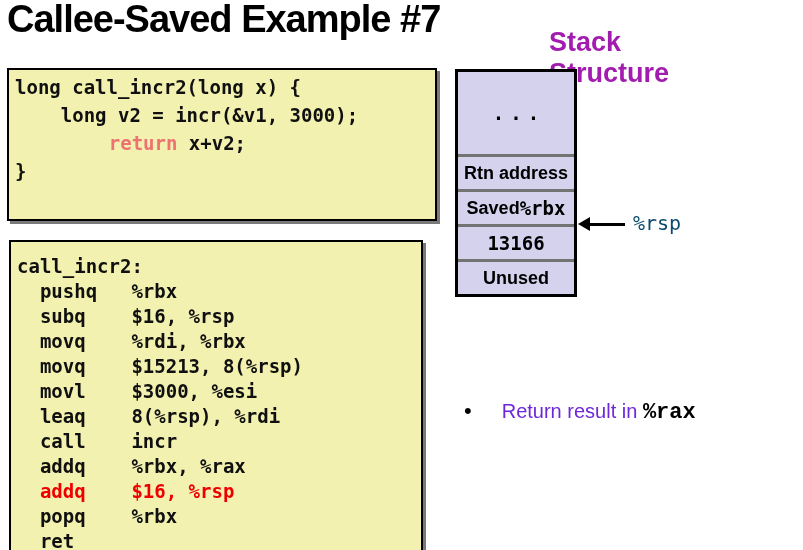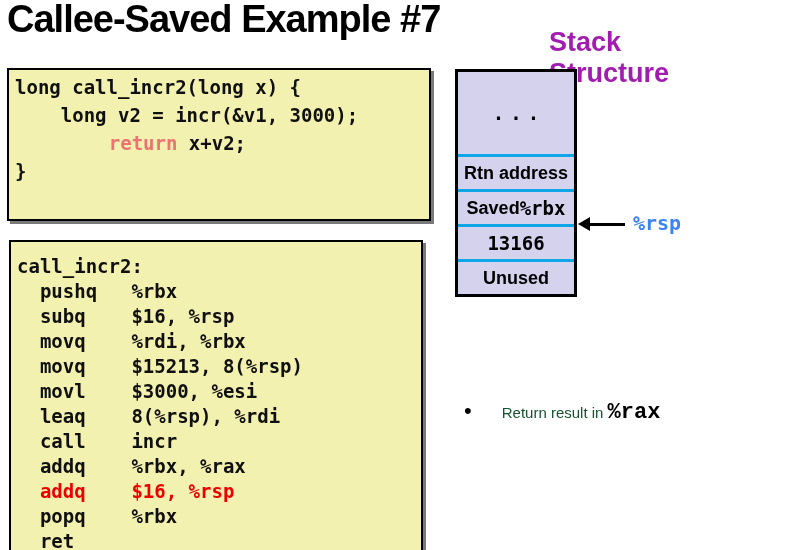--- a/index.html
+++ b/index.html
@@ -11,57 +11,57 @@
     position:absolute; left:7px; top:-3px; margin:0;
     font-size:38px; font-weight:bold; letter-spacing:-1px; color:#000;
     line-height:44px;
   }
   .code-box {
     position:absolute; background:var(--code-bg); border:2px solid #000;
     box-shadow:3px 3px 0 #7a7a7a;
     font-family:"DejaVu Sans Mono", monospace; font-weight:bold;
     white-space:pre; color:#101010; font-size:19px;
   }
-  #c-code  { left:7px; top:68px;  width:406px; height:146px; line-height:28px; padding:3px 8px 0 6px; }
+  #c-code  { left:7px; top:68px;  width:406px; height:146px; line-height:28px; padding:3px 14px 0 6px; }
   #asm-code{ left:9px; top:240px; width:404px; height:302px; line-height:25px; padding:12px 0 0 6px; }
   .code-line .salmon { color:var(--salmon);margin-left:48px; }
   .code-line .red    { color:var(--red); }
 
   .stack-title {
     position:absolute; left:549px; top:27px; font-size:27px; font-weight:bold; color:#a21caf;
   }
   .stack {
     position:absolute; left:455px; top:69px; width:116px;
     border:3px solid #000; background:var(--cell-bg);
   }
   .stack-cell {
     height:32px; display:flex; align-items:center; justify-content:center;
-    border-top:3px solid #0ea5e9; background:var(--cell-bg);
+    border-top:3px solid #737373; background:var(--cell-bg);
     font-size:18px; font-weight:bold; color:#000;
   }
   .stack-cell:first-child { border-top:none; }
   .stack-cell.dots { height:82px; font-size:22px; letter-spacing:6px; padding-left:6px; }
   .stack-cell .mono { font-family:"DejaVu Sans Mono", monospace; font-size:19px; font-weight:bold; }
   .stack-cell .sans { font-family:"Liberation Sans", sans-serif; }
 
   .rsp-pointer { position:absolute; left:578px; top:210px; height:28px; }
   .rsp-arrow-head {
     position:absolute; left:0px; top:7px; width:0; height:0;
     border-top:7px solid transparent; border-bottom:7px solid transparent;
     border-right:12px solid #000;
   }
   .rsp-arrow-line { position:absolute; left:11px; top:12.5px; width:36px; height:3px; background:#000; }
   .rsp-label {
     position:absolute; left:55px; top:1px;
-    font-family:"DejaVu Sans Mono", monospace; font-weight:bold; font-size:20px; color:#3b82f6;
+    font-family:"DejaVu Sans Mono", monospace; font-weight:normal; font-size:20px; color:#0c4a6e;
   }
 
   .bullet-row { position:absolute; left:464px; top:398px; display:flex; align-items:baseline; }
   .bullet-dot { font-size:22px; margin-right:30px; }
-  .bullet-text { font-size:15px; color:#14532d; }
+  .bullet-text { font-size:20px; color:#6d28d9; }
   .bullet-reg { font-family:Liberation Mono, monospace; font-weight:bold; font-size:22px; color:#000; }
 </style>
 </head>
 <body>
 
 <div class="slide">
 
   <h1 class="title">Callee-Saved Example #7</h1>
 
   <div class="code-box" id="c-code"><div class="code-line"><span>long call_incr2(long x) {</span></div><div class="code-line"><span>    long v2 = incr(&amp;v1, 3000);</span></div><div class="code-line"><span>    </span><span class="salmon">return</span><span> x+v2;</span></div><div class="code-line"><span>}</span></div></div>

